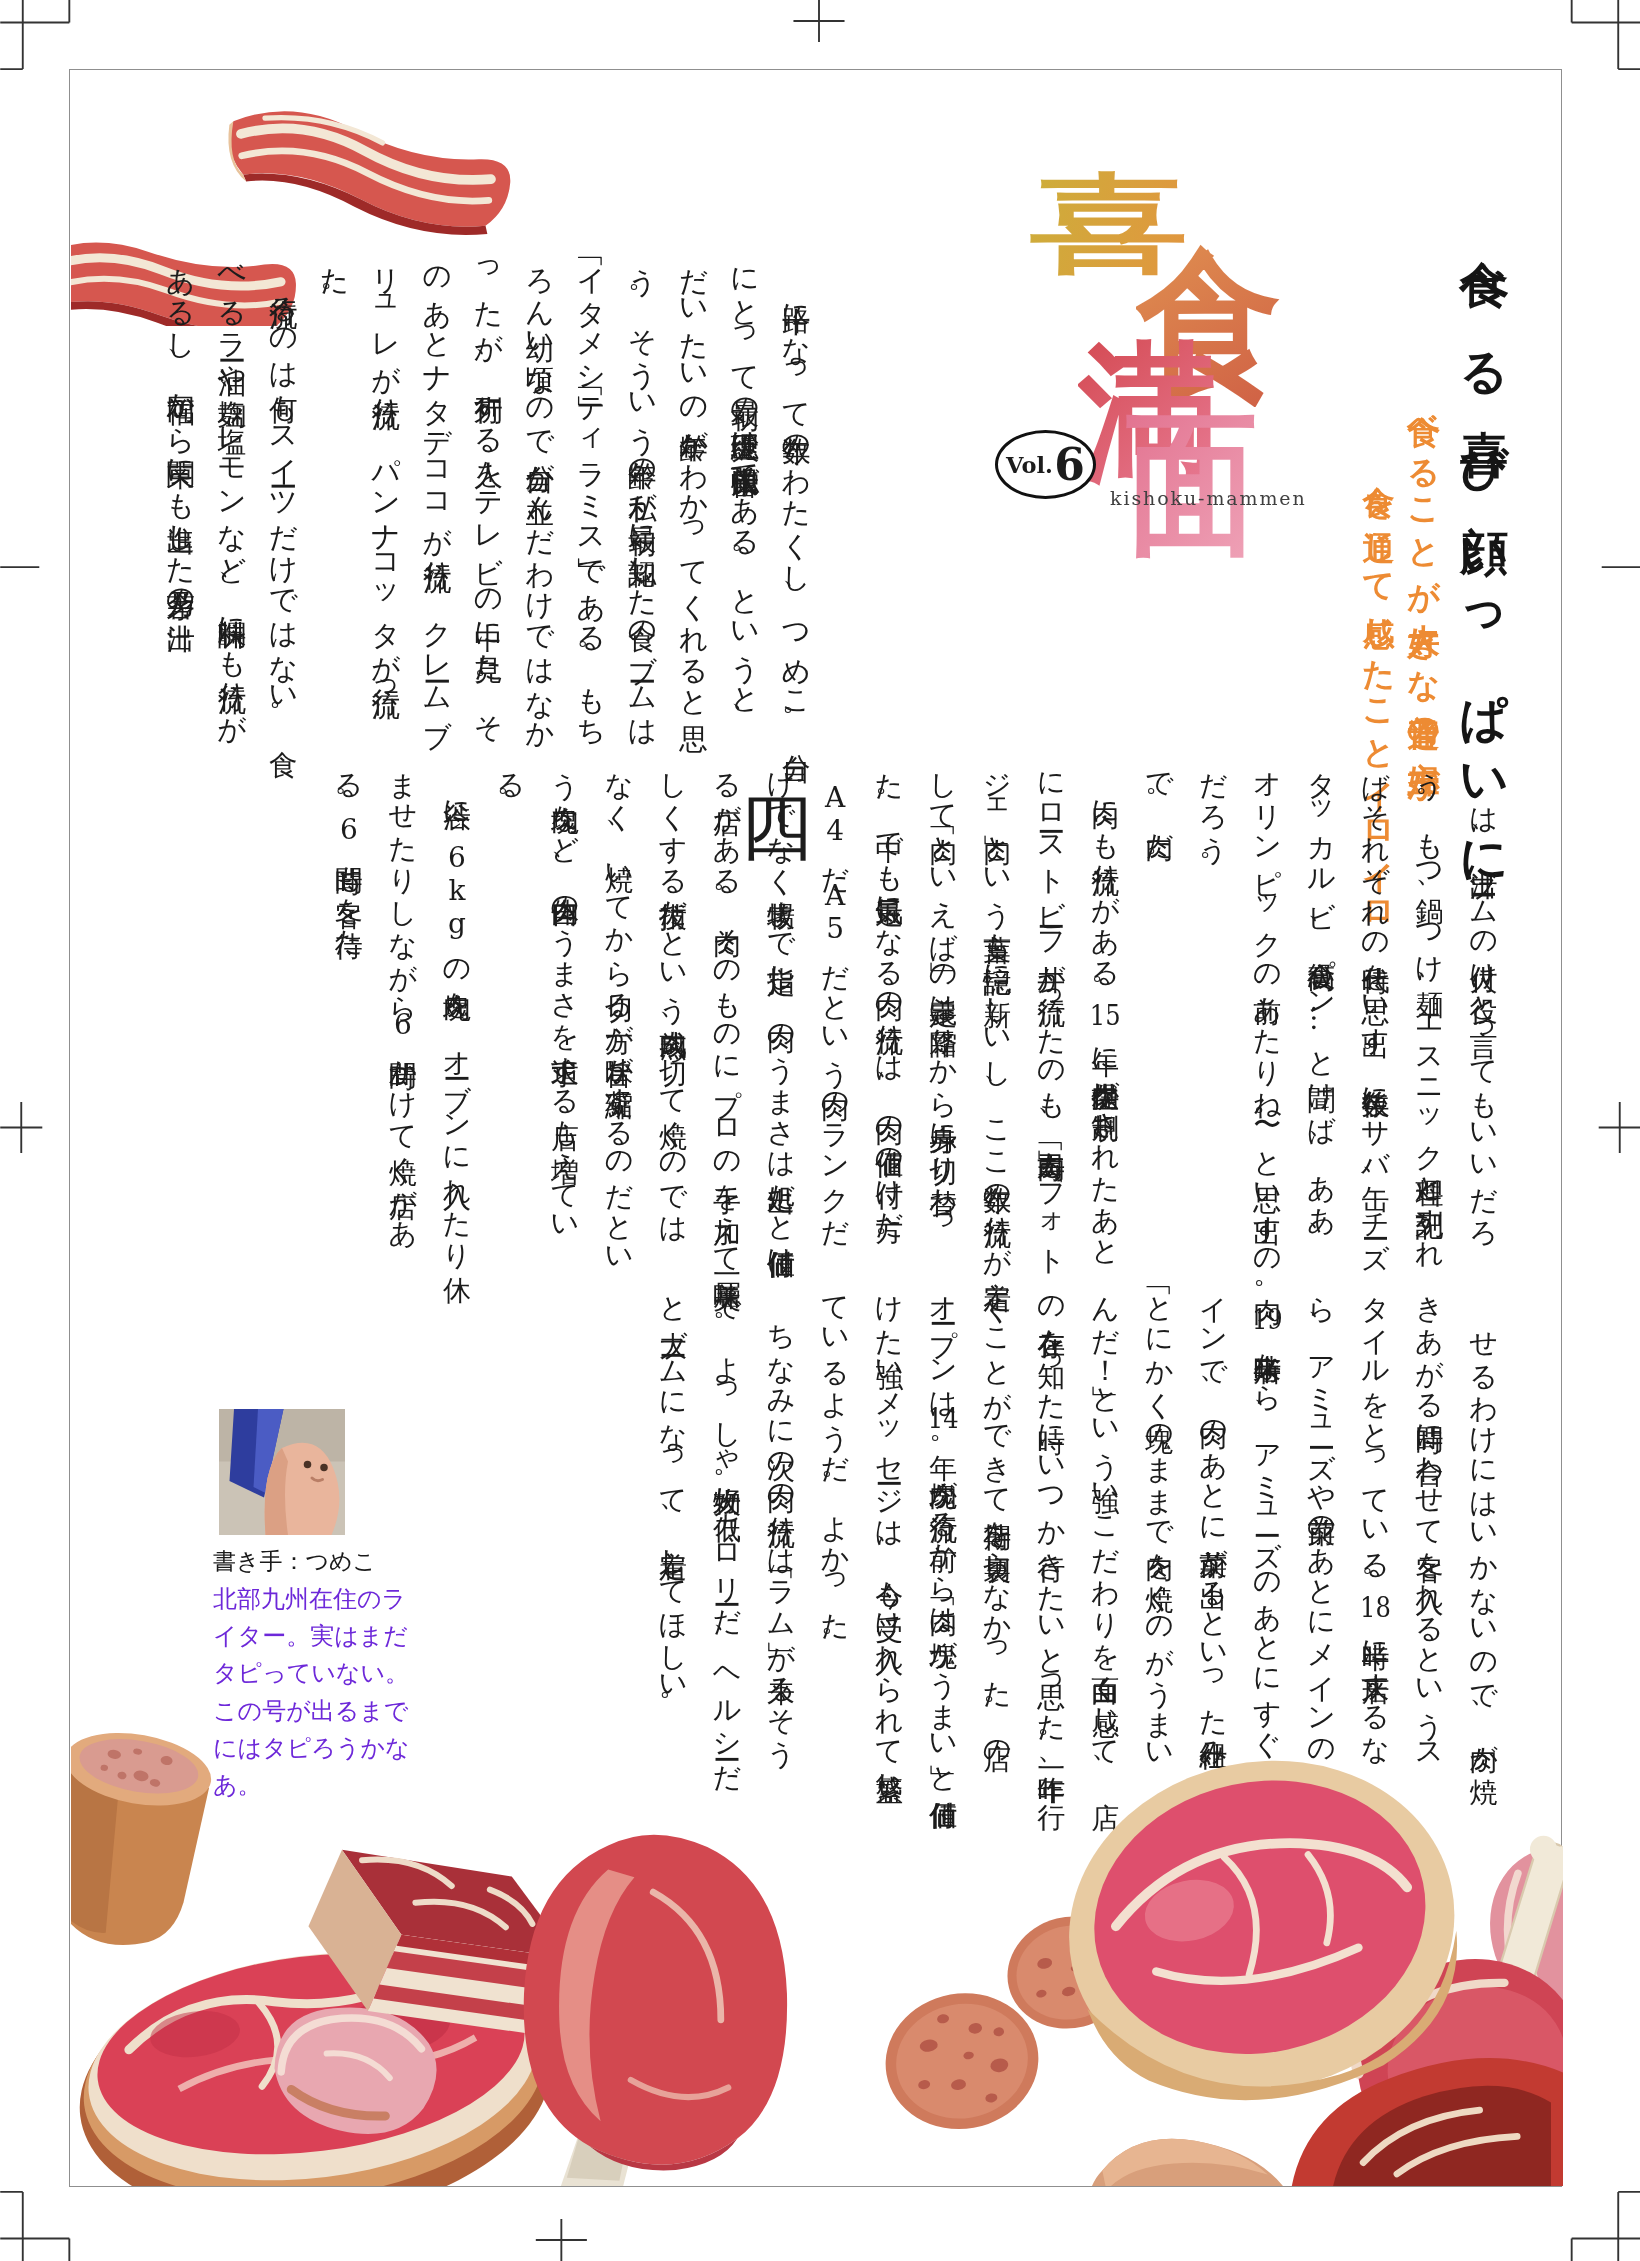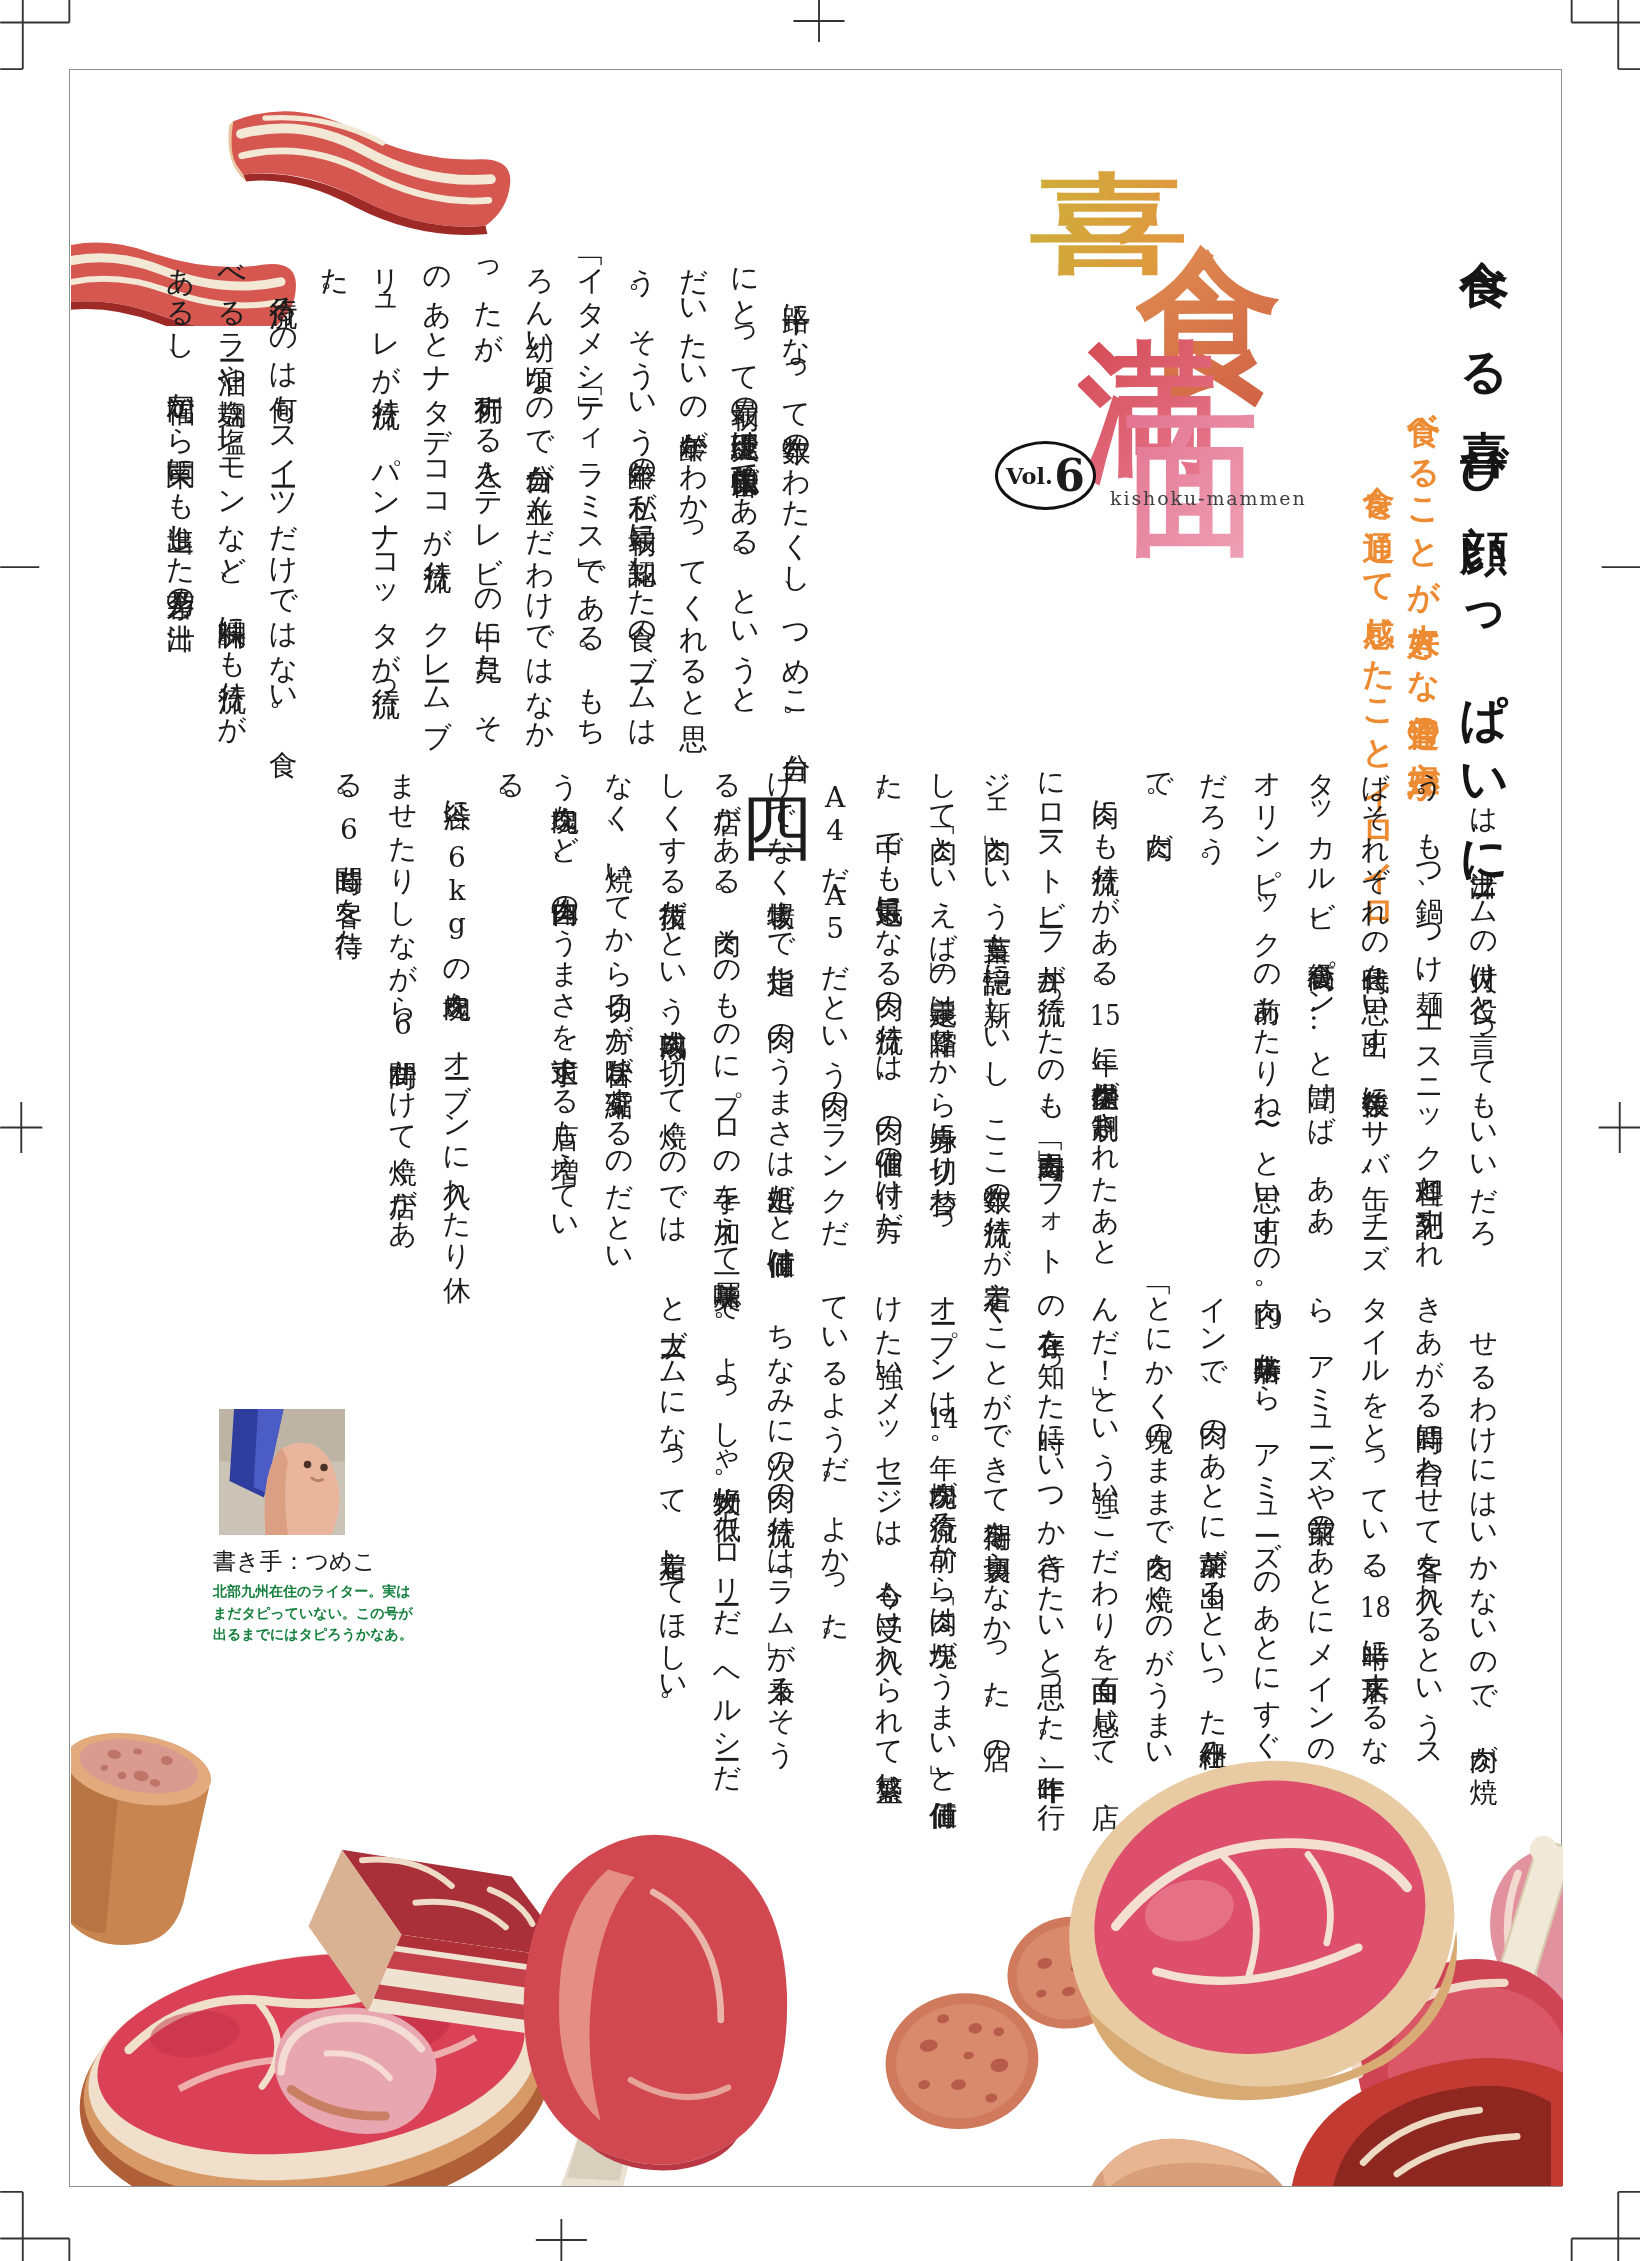--- a/index.html
+++ b/index.html
@@ -22,37 +22,37 @@
   .sub1{left:1402px;top:391px;height:616px;}
   .sub2{left:1357px;top:461px;height:526px;}
   .logo-wrap{left:992px;top:167px;width:331px;height:421px;}
   .logo-char{position:absolute;font-weight:700;line-height:1;
              -webkit-background-clip:text;background-clip:text;color:transparent;
              transform-origin:top left;font-family:"DejaVu Serif","Liberation Serif",serif;}
   .lc0{left:38px;top:3px;font-size:113px;transform:scale(1.4,0.95);}
   .lc1{left:144px;top:75px;font-size:150px;transform:scale(0.97,1.10);}
   .lc2{left:86px;top:171px;font-size:143px;transform:scale(0.98,1.05);}
   .lc3{left:134px;top:239px;font-size:143px;transform:scale(0.92,1.08);}
-  .vol-circle{left:995px;top:441px;width:101px;height:69px;border:3px solid #111;
+  .vol-circle{left:995px;top:430px;width:101px;height:69px;border:3px solid #111;
               border-radius:50%;background:#fff;display:flex;align-items:center;justify-content:center;
               box-sizing:border-box;}
   .vol-prefix{font-size:22.5px;font-weight:700;}
   .vol-num{font-size:44px;font-weight:700;margin-left:1.5px;line-height:1;}
   .romaji{left:1110px;top:487px;font-size:19px;letter-spacing:1.9px;color:#404040;}
   
   .block1{left:74px;top:248px;width:799px;height:505px;font-size:28.5px;line-height:1.8;}
   .block2{left:95px;top:753px;width:1469px;height:508px;font-size:28px;line-height:1.93;}
   .block3{left:497px;top:1277px;width:1067px;height:508px;font-size:28px;line-height:1.93;}
   .dropcap{float:right;font-size:73px;line-height:1;margin:1.5px 7.5px 10.5px 6px;font-weight:500;}
   
   .author-photo{left:219px;top:1409px;width:126px;height:126px;}
   .author-heading{left:213px;top:1546px;width:225px;font-size:23px;font-weight:400;
                   font-family:"DejaVu Sans","Liberation Sans",sans-serif;color:#1a1a1a;}
-  .author-bio{left:213px;top:1581px;width:207px;font-size:14px;line-height:1.55;font-weight:700;
-              font-family:"DejaVu Sans","Liberation Sans",sans-serif;color:#15803d;}
+  .author-bio{left:213px;top:1581px;width:207px;font-size:24px;line-height:1.55;font-weight:400;
+              font-family:"DejaVu Sans","Liberation Sans",sans-serif;color:#6d28d9;}
   .page-number{left:140px;top:2076px;font-size:27px;font-family:"DejaVu Sans","Liberation Sans",sans-serif;color:#111;}
   
   .top-bacon{left:71px;top:71px;width:451px;height:255px;overflow:hidden;}
   .bottom-meat{left:71px;top:1708px;width:1492px;height:478px;overflow:hidden;}
 </style>
 </head>
 <body>
 
 <div id="page">
 

